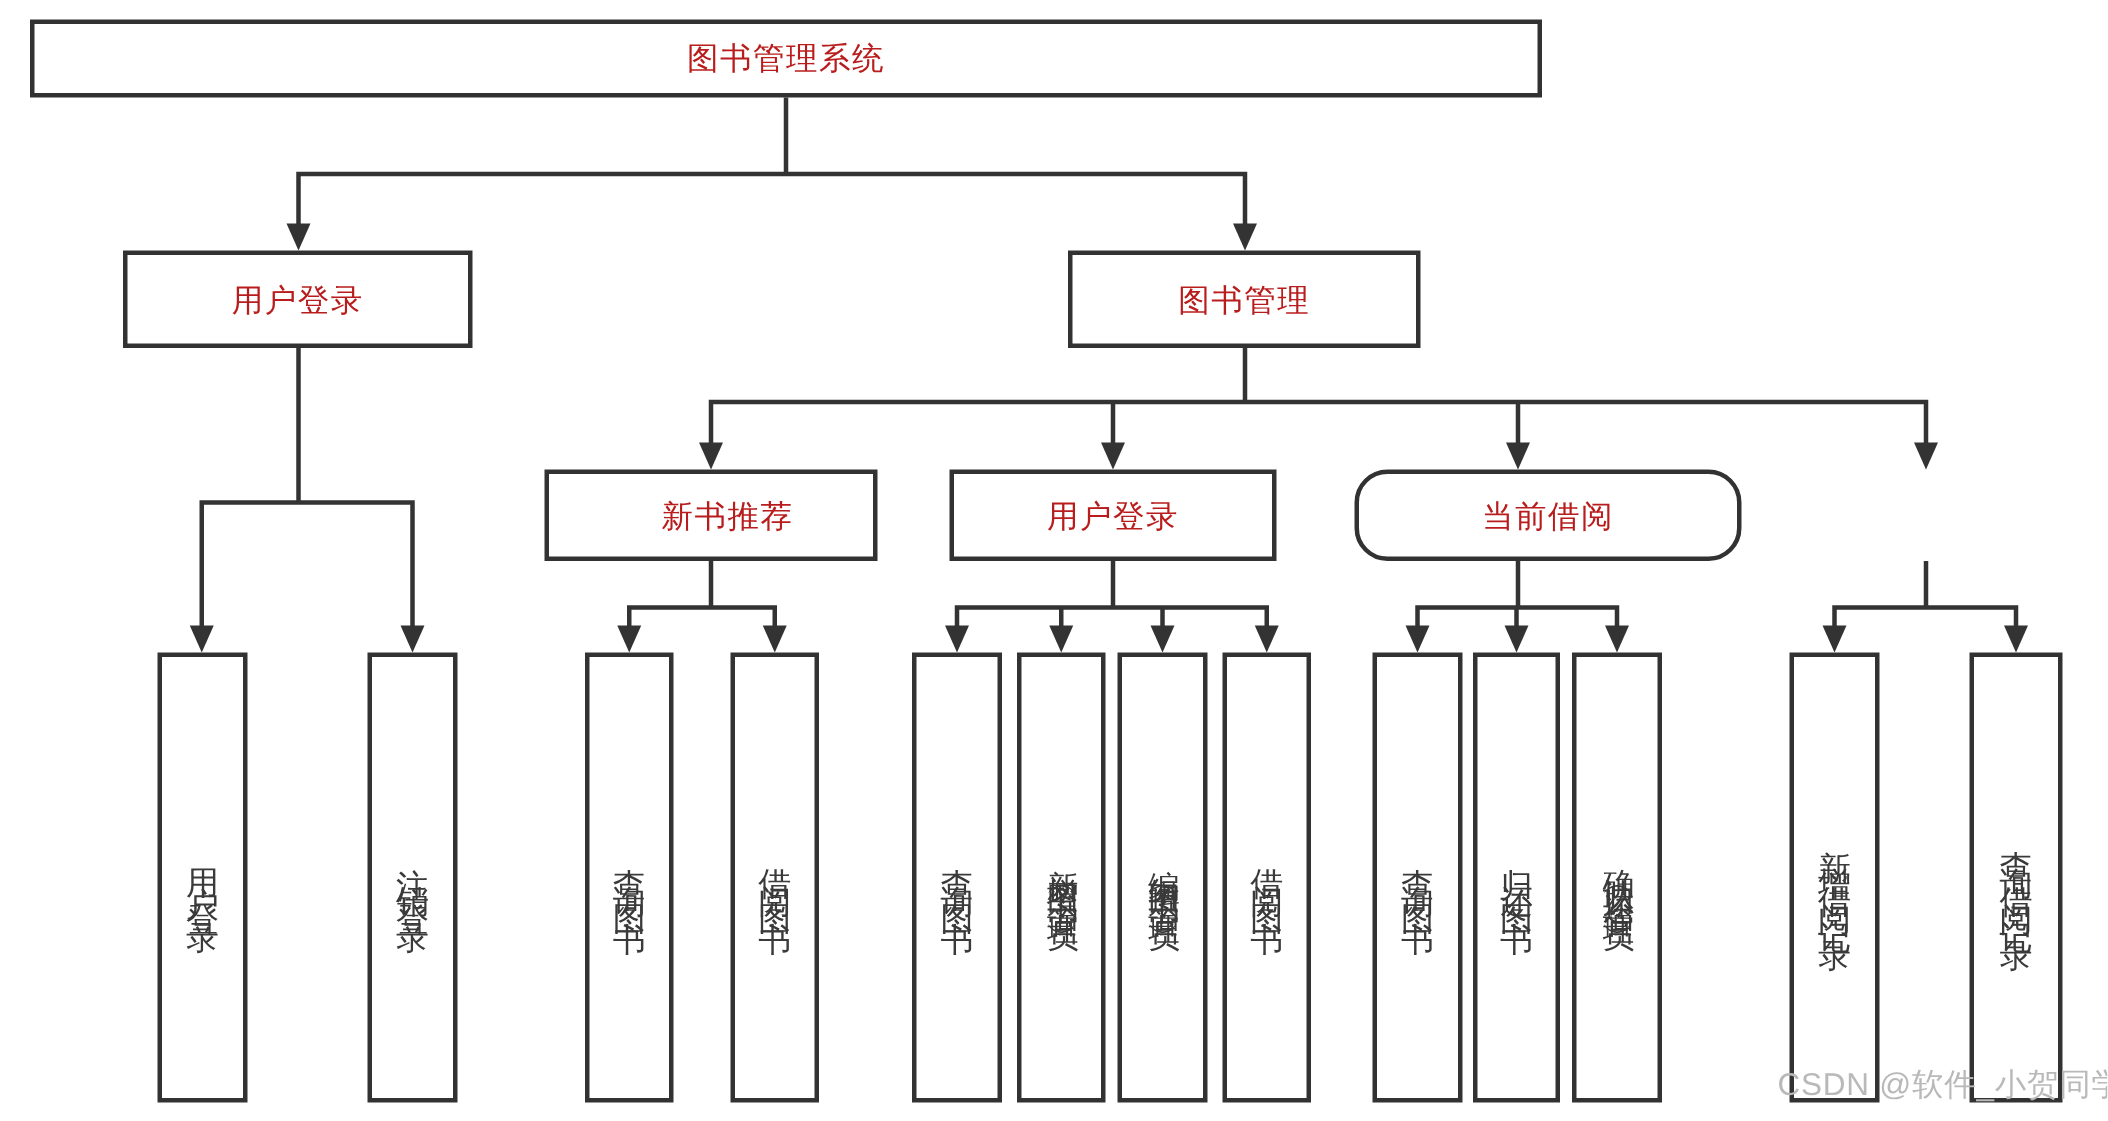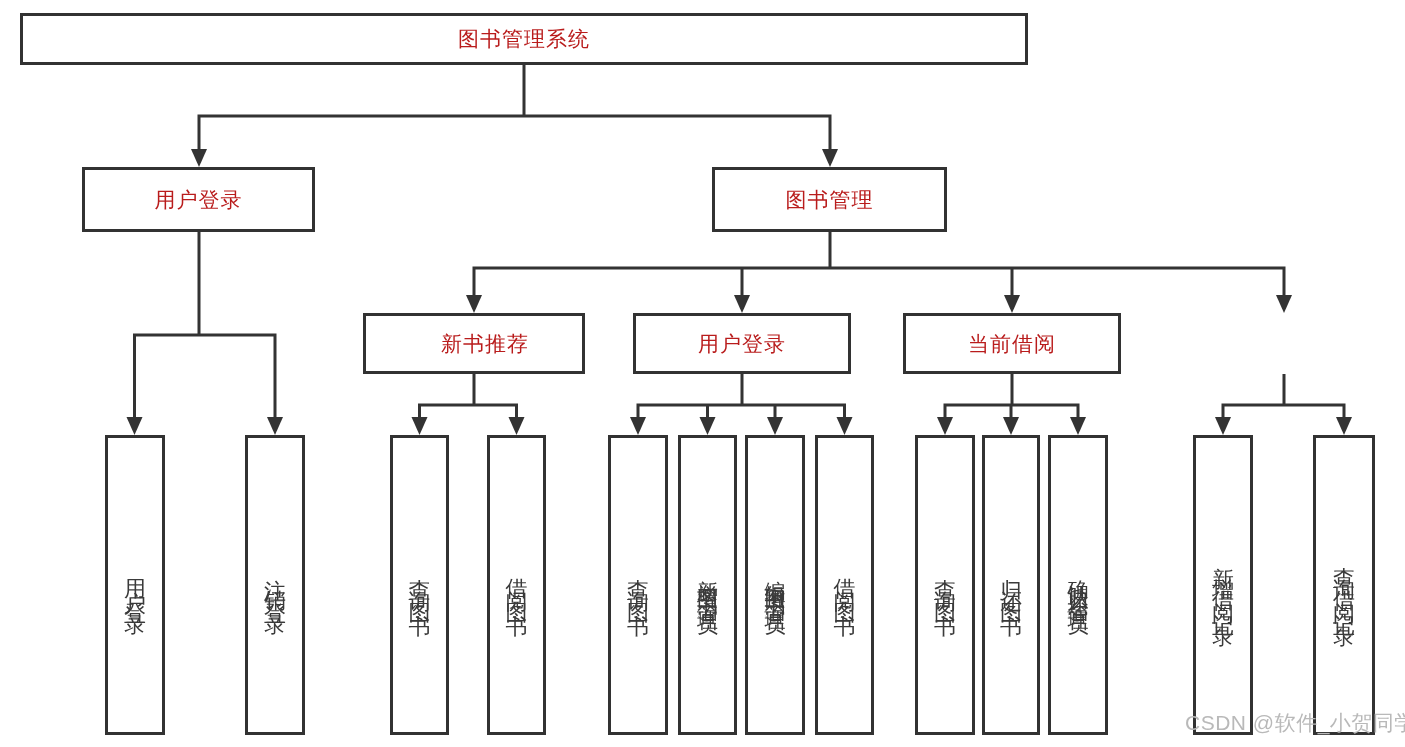--- a/index.html
+++ b/index.html
@@ -73,21 +73,21 @@
     </g>
   </svg>
 
   <div class="node" style="left:20px;top:13px;width:1008px;height:52px;">图书管理系统</div>
 
   <div class="node" style="left:82px;top:167px;width:233px;height:65px;">用户登录</div>
   <div class="node" style="left:712px;top:167px;width:235px;height:65px;">图书管理</div>
 
   <div class="node" style="left:363px;top:313px;width:222px;height:61px;padding-left:22px;">新书推荐</div>
   <div class="node" style="left:633px;top:313px;width:218px;height:61px;">用户登录</div>
-  <div class="node" style="left:903px;top:313px;width:218px;height:61px;">当前借阅</div>
+  <div class="node" style="left:903px;top:313px;width:258px;height:61px;border-radius:22px;">当前借阅</div>
 
   <div class="leaf" style="left:105px;width:60px;">用户登录</div>
   <div class="leaf" style="left:245px;width:60px;">注销登录</div>
 
   <div class="leaf" style="left:390px;width:59px;">查询图书</div>
   <div class="leaf" style="left:487px;width:59px;">借阅图书</div>
 
   <div class="leaf" style="left:608px;width:60px;">查询图书</div>
   <div class="leaf leaf--long" style="left:678px;width:59px;">新增图书（管理员）</div>
   <div class="leaf leaf--long" style="left:745px;width:60px;">编辑图书（管理员）</div>

